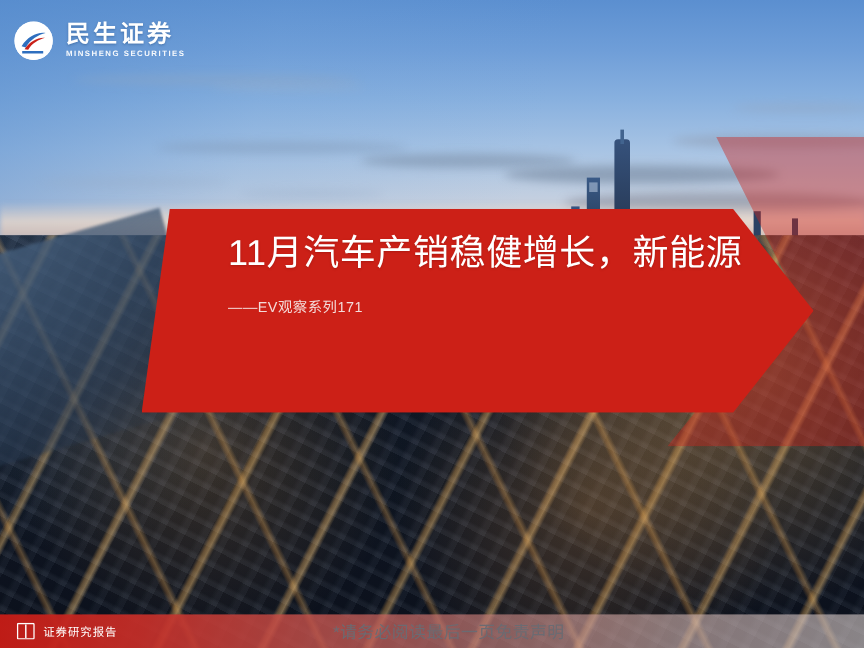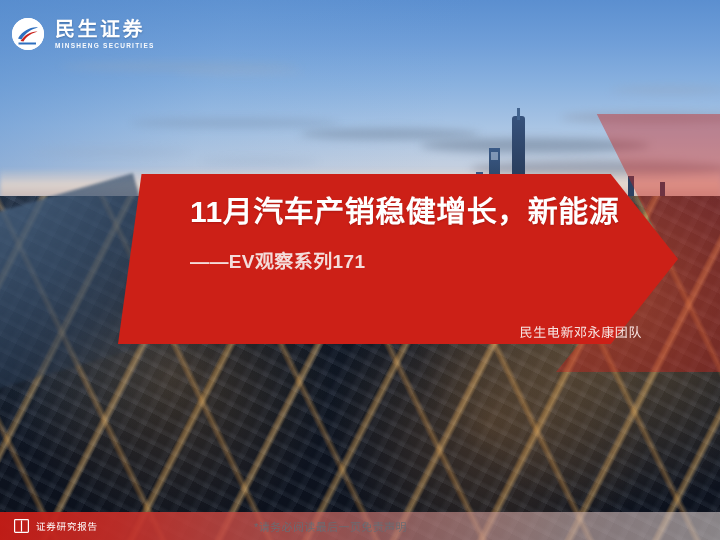--- a/index.html
+++ b/index.html
@@ -149,30 +149,30 @@
   }
 
   .banner-inner {
     position: absolute;
     left: 190px; top: 192px; width: 470px; height: 150px;
   }
 
   .title {
     color: #ffffff;
     font-size: 30px;
-    font-weight: 700;
+    font-weight: 400;
     line-height: 1.33;
     letter-spacing: .5px;
     margin: 0;
     text-shadow: 0 1px 2px rgba(90,0,0,.28);
   }
   .subtitle {
     color: #f4dcda;
-    font-size: 19px;
-    font-weight: 700;
+    font-size: 12px;
+    font-weight: 400;
     margin: 14px 0 0 0;
     letter-spacing: .4px;
   }
   .team {
     position: absolute;
     right: 18px; top: 130px;
     color: #f7e3e1;
     font-size: 13px;
     letter-spacing: .6px;
     white-space: nowrap;
@@ -247,24 +247,24 @@
     text-align: center;
     color: #ffffff;
     font-size: 10.5px;
     font-weight: 700;
     letter-spacing: .3px;
     white-space: nowrap;
   }
   .footer-right {
     width: 240px;
     flex: none;
-    text-align: left;
+    text-align: center;
     padding-right: 20px;
     color: #6b6b72;
-    font-size: 11px;
+    font-size: 14px;
     letter-spacing: .4px;
     white-space: nowrap;
   }
 </style>
 </head>
 <body>
 
 <div class="slide">
 
   <div class="bg">
@@ -310,21 +310,20 @@
   </div>
 
   <div class="banner-ghost"></div>
   <div class="banner"></div>
 
   <div class="banner-inner">
     <h1 class="title">
       <span>11月汽车产销稳健增长，新能源</span><br>
     </h1>
     <p class="subtitle">——EV观察系列171</p>
-    <div class="team">民生电新邓永康团队</div>
   </div>
 
   <div class="footer">
     <div class="footer-left">
       <svg class="book-icon" viewBox="0 0 15 14" aria-hidden="true">
         <rect x="0.6" y="0.6" width="13.8" height="12.8" rx="0.8" fill="none" stroke="#ffffff" stroke-width="1.2"></rect>
         <line x1="7.5" y1="1.4" x2="7.5" y2="12.6" stroke="#ffffff" stroke-width="1.2"></line>
       </svg>
       <span class="footer-left-label">证券研究报告</span>
     </div>

